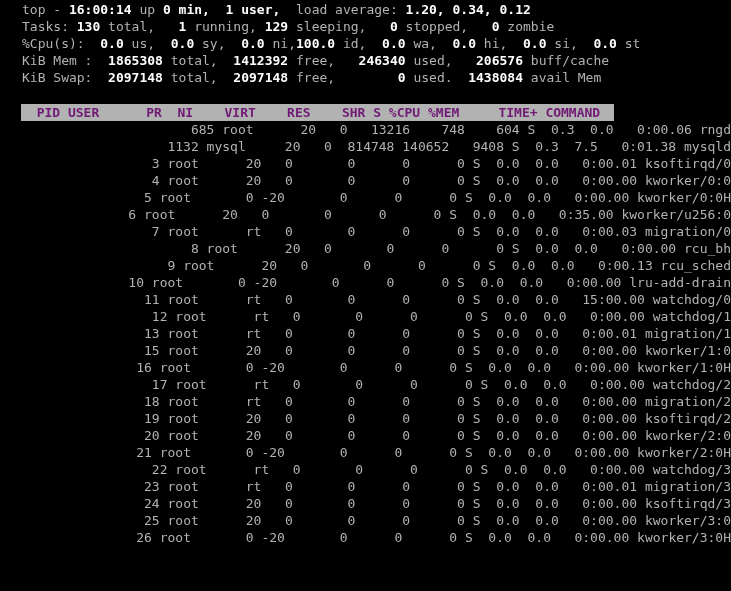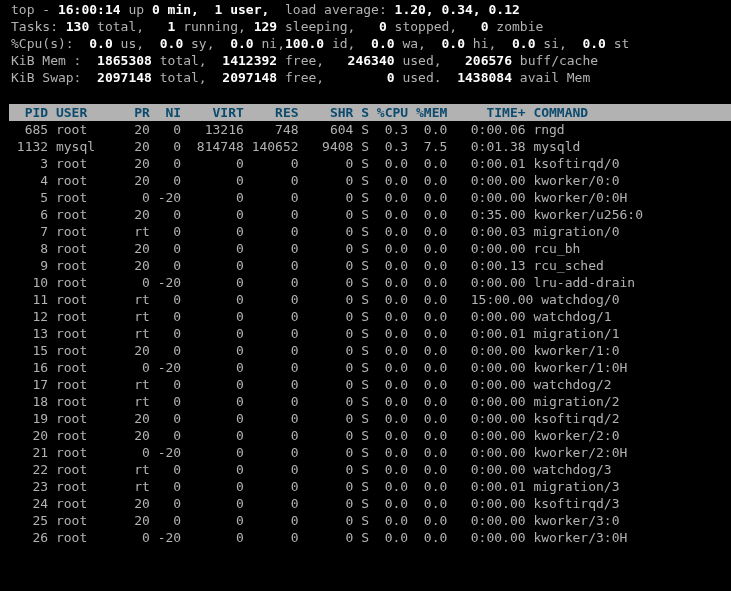--- a/index.html
+++ b/index.html
@@ -19,50 +19,52 @@
     -webkit-font-smoothing: none;
   }
   #terminal {
     width: 731px;
     height: 591px;
     position: relative;
     padding: 0;
     box-sizing: border-box;
   }
   .summary {
-    padding-left: 11px;
+    padding-left: 22px;
     padding-top: 1px;
   }
   .line {
     white-space: pre;
     height: 17px;
     line-height: 17px;
     letter-spacing: 0px;
   }
   .dim { color: #b2b2b2; }
   .bold { color: #ffffff; font-weight: bold; }
   .tablewrap {
     margin-top: 1px;
     padding-left: 9px;
   }
   .header-row {
     white-space: pre;
     background: #b2b2b2;
-    color: #0c4a6e;
+    color: #701a75;
     font-weight: bold;
     height: 17px;
     line-height: 17px;
-    width: 722px;
+    width: 593px;
     box-sizing: border-box;
+    margin-left: 12px;
   }
   .proc-row {
     white-space: pre;
     color: #b2b2b2;
     height: 17px;
     line-height: 17px;
+    text-align: right;
   }
 </style>
 </head>
 <body>
 
 <div id="terminal">
 
   <div class="summary">
 
     <div class="line"><span class="dim">top</span><span class="dim"> </span><span class="dim">-</span><span class="dim"> </span><span class="bold">16:00:14</span><span class="dim"> </span><span class="dim">up</span><span class="dim"> </span><span class="bold">0 min,</span><span class="dim">  </span><span class="bold">1 user,</span><span class="dim">  </span><span class="dim">load average:</span><span class="dim"> </span><span class="bold">1.20,</span><span class="dim"> </span><span class="bold">0.34,</span><span class="dim"> </span><span class="bold">0.12</span></div>

